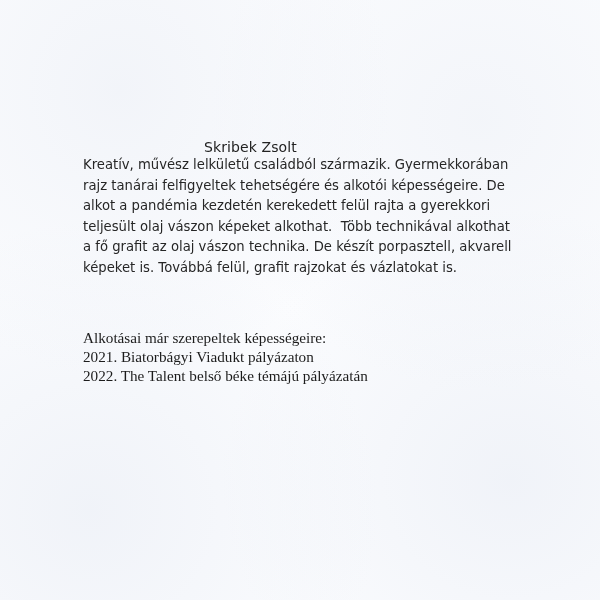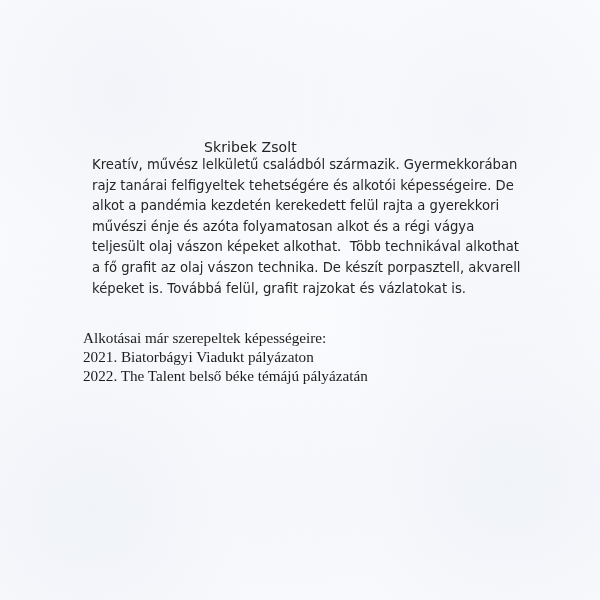--- a/index.html
+++ b/index.html
@@ -16,21 +16,21 @@
         radial-gradient(ellipse at 85% 80%, rgba(220,226,238,0.35), transparent 40%),
         #fbfcfe;
     }
     .title {
       position: absolute; left: 204px; top: 107px;
       font-family: "DejaVu Sans", sans-serif; font-size: 14px; color: #222;
       letter-spacing: 0.1px;
       margin-top: 32px;
     }
     .bio {
-      position: absolute; left: 92px; top: 155px; width: 500px;
+      position: absolute; left: 83px; top: 155px; width: 500px;
       font-family: "DejaVu Sans", sans-serif; font-size: 13.2px; line-height: 20.6px;
       color: #262626;
     }
     .bio .line { white-space: pre; display: block; }
     .exhibitions {
       position: absolute; left: 83px; top: 328px; width: 500px;
       font-family: "Liberation Serif", serif; font-size: 15.2px; line-height: 19.2px;
       color: #1c1c1c;
     }
     .exhibitions .line { white-space: pre; display: block; }
@@ -38,21 +38,20 @@
 </head>
 <body>
 
 <div class="page">
   <div class="title">Skribek Zsolt</div>
 
   <div class="bio">
     <span class="line">Kreatív, művész lelkületű családból származik. Gyermekkorában</span>
     <span class="line">rajz tanárai felfigyeltek tehetségére és alkotói képességeire. De</span>
     <span class="line">alkot a pandémia kezdetén kerekedett felül rajta a gyerekkori</span>
-    <span class="line">művészi énje és azóta folyamatosan alkot és a régi vágya</span>
     <span class="line">teljesült olaj vászon képeket alkothat.  Több technikával alkothat</span>
     <span class="line">a fő grafit az olaj vászon technika. De készít porpasztell, akvarell</span>
     <span class="line">képeket is. Továbbá felül, grafit rajzokat és vázlatokat is.</span>
   </div>
 
   <div class="exhibitions">
     <span class="line">Alkotásai már szerepeltek képességeire:</span>
     <span class="line">2021. Biatorbágyi Viadukt pályázaton</span>
     <span class="line">2022. The Talent belső béke témájú pályázatán</span>
   </div>

